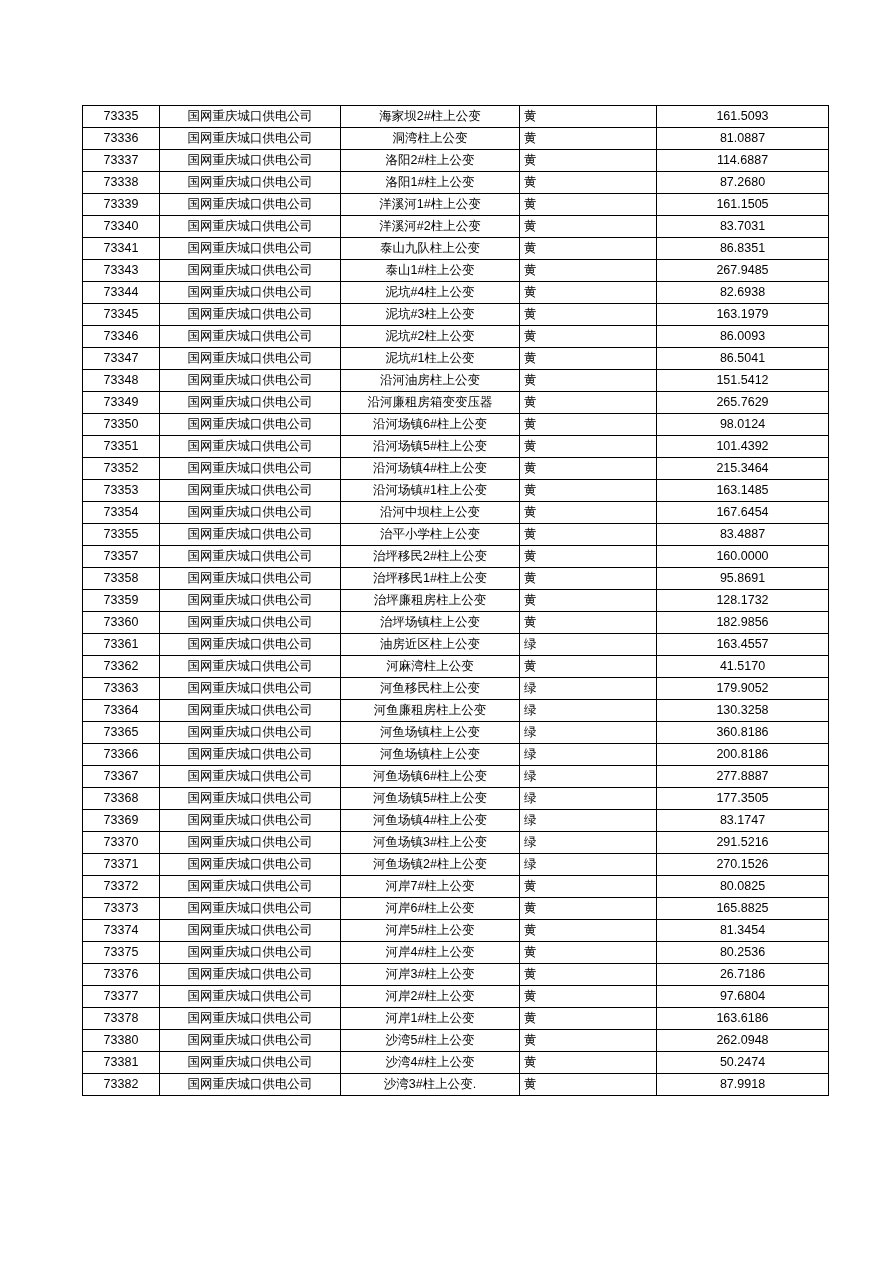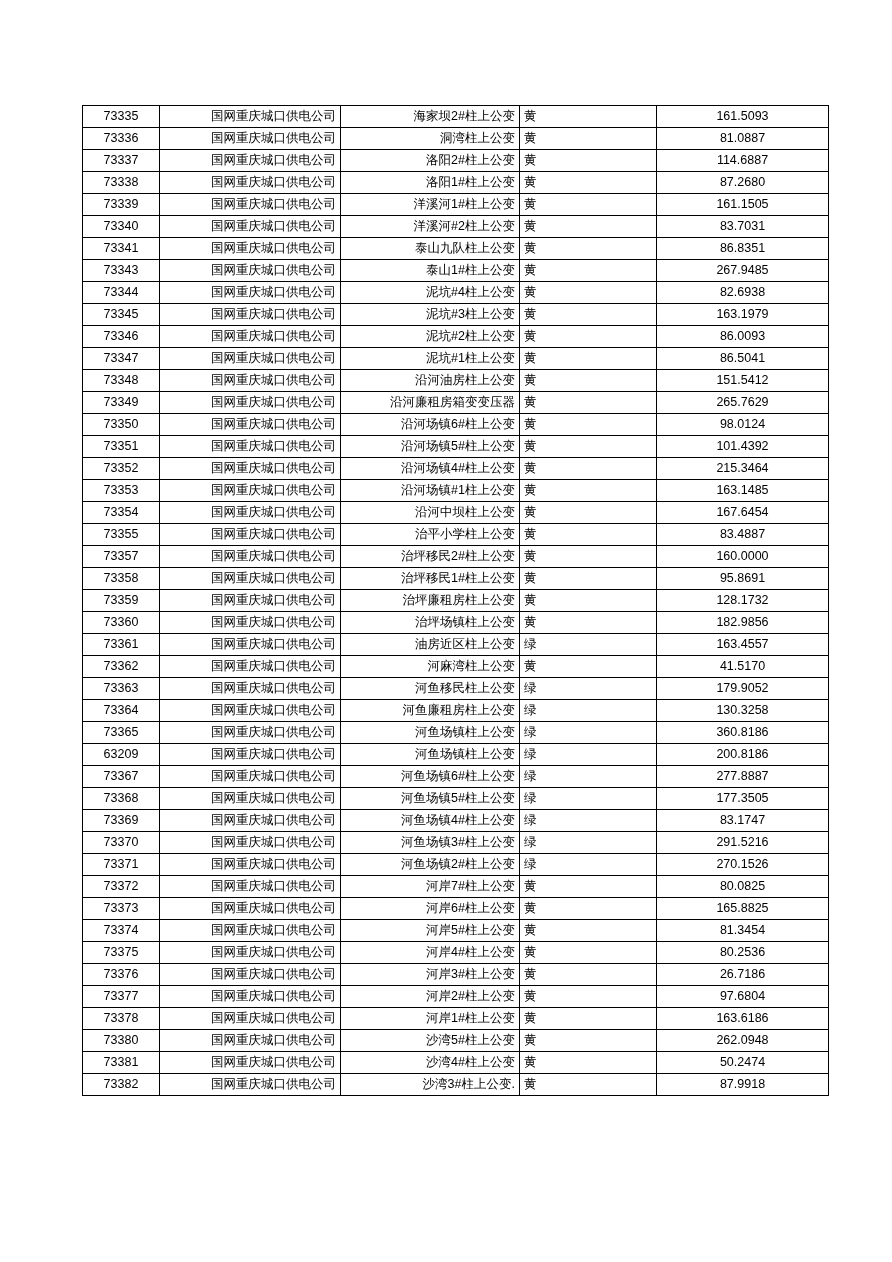--- a/index.html
+++ b/index.html
@@ -42,25 +42,25 @@
     vertical-align: middle;
     white-space: nowrap;
     overflow: hidden;
   }
   td.c-id {
     width: 68px;
     text-align: center;
   }
   td.c-company {
     width: 172px;
-    text-align: right;
+    text-align: center;
   }
   td.c-device {
     width: 170px;
-    text-align: right;
+    text-align: center;
   }
   td.c-color {
     width: 128px;
     text-align: left;
   }
   td.c-value {
     width: 163px;
     text-align: center;
     margin-left: 48px;
   }
@@ -269,21 +269,21 @@
             <td class="c-value">130.3258</td>
           </tr>
           <tr>
             <td class="c-id">73365</td>
             <td class="c-company">国网重庆城口供电公司</td>
             <td class="c-device">河鱼场镇柱上公变</td>
             <td class="c-color">绿</td>
             <td class="c-value">360.8186</td>
           </tr>
           <tr>
-            <td class="c-id">63209</td>
+            <td class="c-id">73366</td>
             <td class="c-company">国网重庆城口供电公司</td>
             <td class="c-device">河鱼场镇柱上公变</td>
             <td class="c-color">绿</td>
             <td class="c-value">200.8186</td>
           </tr>
           <tr>
             <td class="c-id">73367</td>
             <td class="c-company">国网重庆城口供电公司</td>
             <td class="c-device">河鱼场镇6#柱上公变</td>
             <td class="c-color">绿</td>

